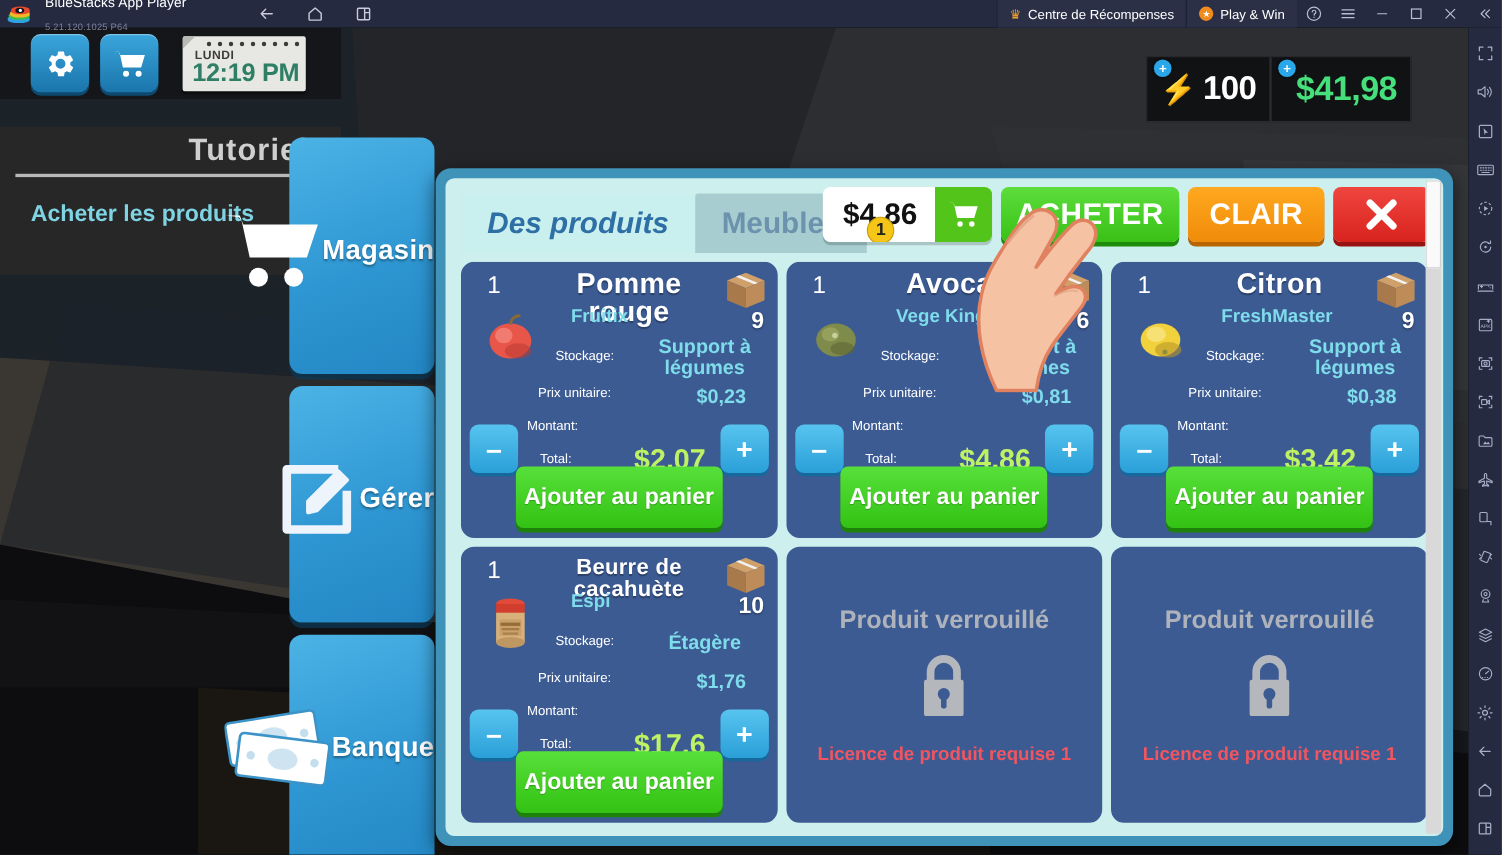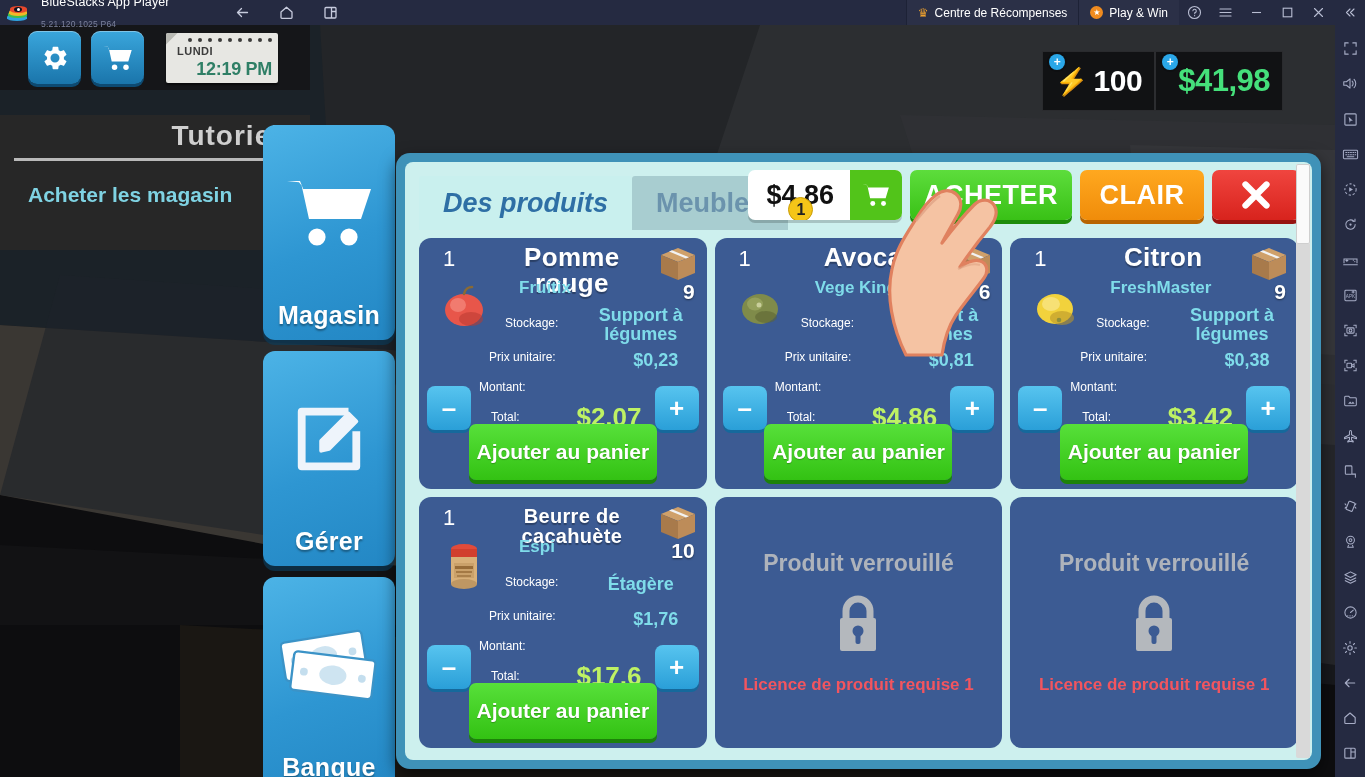--- a/index.html
+++ b/index.html
@@ -73,21 +73,21 @@
     width:112px;height:50px;background:#e7e7e3;border-radius:2px;
     position:relative; margin-left:12px; overflow:hidden;
     box-shadow:0 2px 2px rgba(0,0,0,.5);
   }
   .clock .fold{ position:absolute; left:0; top:0; width:12px;height:12px;
       background:#b9bab4; clip-path:polygon(0 0,100% 0,0 100%); }
   .clock .dots{ position:absolute; top:5px; left:22px; display:flex; gap:6px;}
   .clock .dots i{ width:4px;height:4px;background:#3a3a3a;border-radius:50%;display:block;}
   .clock .day{ position:absolute; left:11px; top:12px; font-size:11px; font-weight:bold;
       color:#3b3b3b; letter-spacing:.5px; font-family:"Liberation Sans", sans-serif;}
-  .clock .time{ position:absolute; right:6px; bottom:3px; font-size:18px; font-weight:bold;
+  .clock .time{ position:absolute; right:6px; bottom:3px; font-size:23px; font-weight:bold;
       color:#2f7f66; letter-spacing:-.3px;}
 
   .hud-right{
     position:absolute; right:52px; top:26px; height:60px; display:flex; align-items:stretch;
     background:#111214; border:1px solid #2a2b2e;
   }
   .hud-cell{ display:flex; align-items:center; padding:0 12px; position:relative; }
   .hud-cell + .hud-cell{ border-left:2px solid #2c2d30; }
   .lvl-label{ color:#fff; font-size:13px; font-weight:bold; line-height:1.05; width:62px;}
   .lvl-bar{ width:196px;height:26px;background:#ecddcf;border-radius:2px;overflow:hidden;
@@ -109,21 +109,21 @@
            padding:5px 30px 0 0; letter-spacing:1px; }
   .tut .rule{ height:3px; background:#b9b9b9; margin:6px 22px 0 14px; }
   .tut p{ color:#7fd3e3; font-size:21px; font-weight:bold; padding:22px 0 0 28px; }
 
   
   .leftmenu{ position:absolute; left:263px; top:100px; width:132px; }
   .menu-btn{
     width:132px; height:215px; border-radius:12px; margin-bottom:11px;
     background:linear-gradient(160deg,#4cb3e6 0%,#2e96d2 55%,#2387c4 100%);
     box-shadow:0 5px 0 rgba(10,60,90,.65);
-    display:flex; flex-direction:column; align-items:center; justify-content:flex-end;
+    display:flex; flex-direction:row; align-items:center; justify-content:flex-end;
     padding-bottom:10px; position:relative;
   }
   .menu-btn .mi{ flex:1 1 auto; display:flex; align-items:center; justify-content:center; width:100%;}
   .menu-btn span.lbl{ color:#fff; font-size:25px; font-weight:bold; letter-spacing:.3px;
       text-shadow:0 2px 2px rgba(0,0,0,.35); }
 
   
   .modal{
     position:absolute; left:396px; top:128px; width:925px; height:616px;
     background:#3f92b8; border-radius:14px; padding:9px;
@@ -350,21 +350,21 @@
       </div>
       <div class="hud-cell">
         <span class="plus-badge">+</span>
         <span class="hud-money" style="margin-left:10px">$41,98</span>
       </div>
     </div>
 
     <div class="tut">
       <h1>Tutoriel</h1>
       <div class="rule"></div>
-      <p>Acheter les magasin</p>
+      <p>Acheter les produits</p>
     </div>
 
     <div class="leftmenu">
 
       <div class="menu-btn">
         <div class="mi">
           <svg width="92" height="72" viewBox="0 0 46 36" fill="#fff">
             <path d="M2 2h6.5l1.6 4H44l-5 15H13L9.3 4.2 8 2.6z"></path>
             <circle cx="17" cy="30" r="4.3"></circle>
               <circle cx="33" cy="30" r="4.3"></circle>

